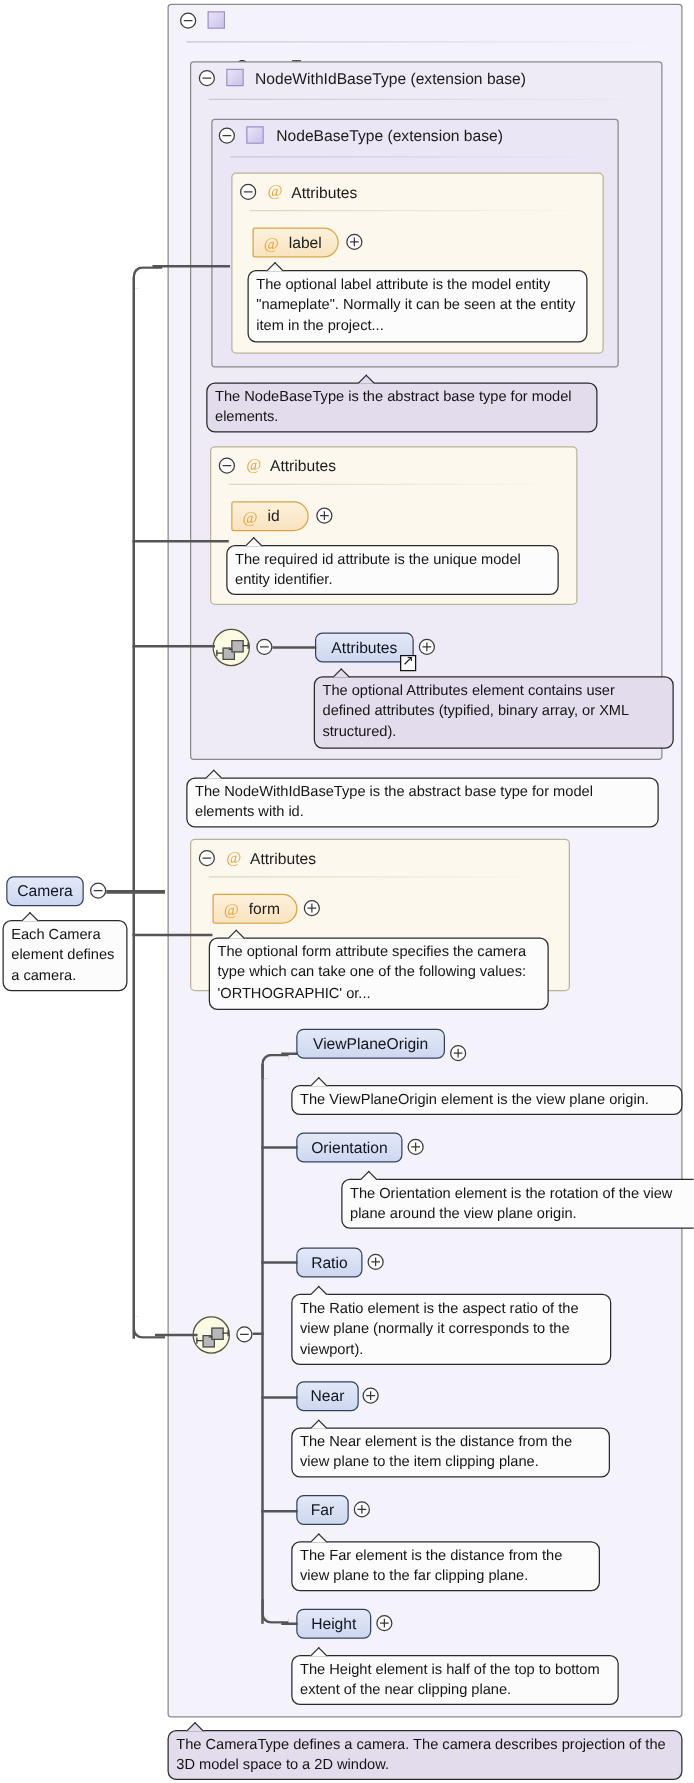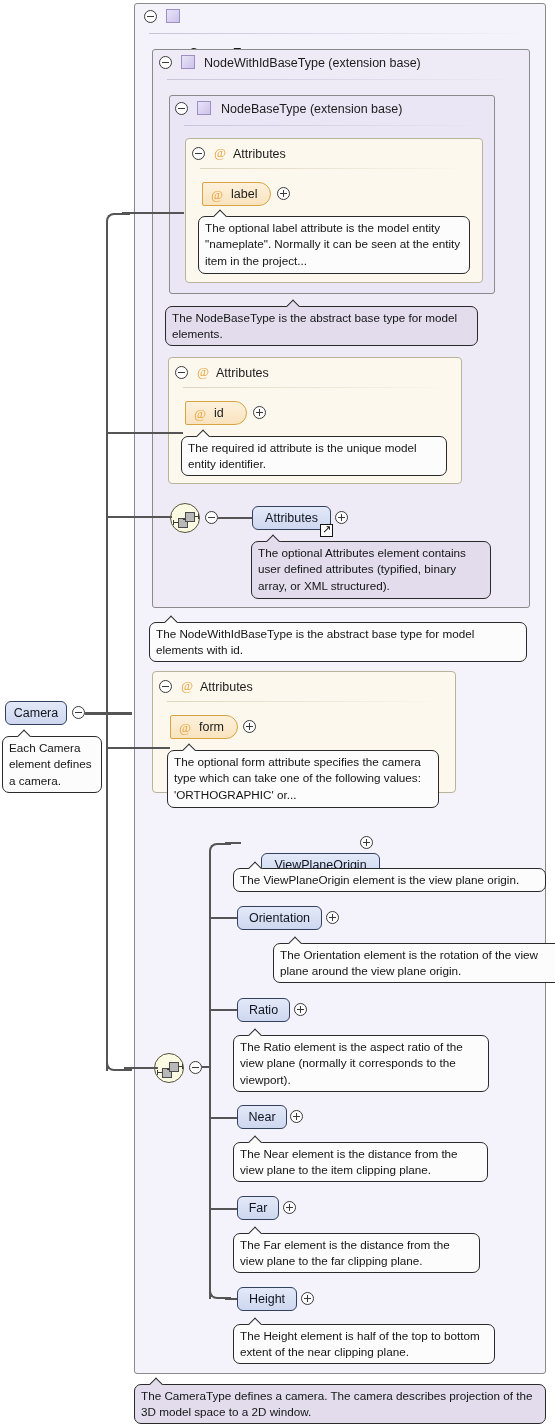--- a/index.html
+++ b/index.html
@@ -275,21 +275,21 @@
   </div>
   <div class="circ abs" style="left:205px;top:511px;"></div>
   <div class="ln-h abs" style="left:218px;top:517px;width:36px;"></div>
 
   <div class="elempill abs" style="left:252px;top:506px;width:79px;">
     <span class="nm">Attributes</span>
   </div>
   <div class="linkmark abs" style="left:320px;top:524px;"></div>
   <div class="circ plus abs" style="left:335px;top:511px;"></div>
 
-  <div class="doc lilac abs" style="left:251px;top:541px;width:240px;height:58px;">
+  <div class="doc lilac abs" style="left:251px;top:541px;width:288px;height:58px;">
     <div class="beak" style="left:14px;"></div>
     <span>The optional Attributes element contains user defined attributes (typified, binary array, or XML structured).</span>
   </div>
 
   <div class="doc white abs" style="left:149px;top:622px;width:378px;height:40px;">
     <div class="beak" style="left:14px;"></div>
     <span>The NodeWithIdBaseType is the abstract base type for model elements with id.</span>
   </div>
 
   <div class="attrgroup abs" style="left:152px;top:671px;width:304px;height:122px;">
@@ -319,21 +319,21 @@
     <div class="ln" style="left:23px;top:12px;width:5px;height:1px;"></div>
     <div class="ln" style="left:27px;top:10px;width:1px;height:5px;"></div>
   </div>
   <div class="circ abs" style="left:189px;top:1061px;"></div>
 
   <div class="ln-v abs" style="left:209px;top:851px;height:1156px;height:448px;"></div>
   <div class="ln-h abs" style="left:202px;top:1066px;width:9px;"></div>
 
   <div class="elbow tl abs" style="left:209px;top:843px;width:22px;height:20px;"></div>
   <div class="ln-h abs" style="left:225px;top:842px;width:16px;"></div>
-  <div class="elempill abs" style="left:237px;top:853px;width:119px;margin-left:24px;">
+  <div class="elempill abs" style="left:237px;top:823px;width:119px;">
     <span class="nm">ViewPlaneOrigin</span>
   </div>
   <div class="circ plus abs" style="left:360px;top:836px;"></div>
   <div class="doc white abs" style="left:233px;top:868px;width:313px;height:24px;">
     <div class="beak" style="left:14px;"></div>
     <span>The ViewPlaneOrigin element is the view plane origin.</span>
   </div>
 
   <div class="ln-h abs" style="left:209px;top:917px;width:32px;"></div>
   <div class="elempill abs" style="left:237px;top:906px;width:85px;">

